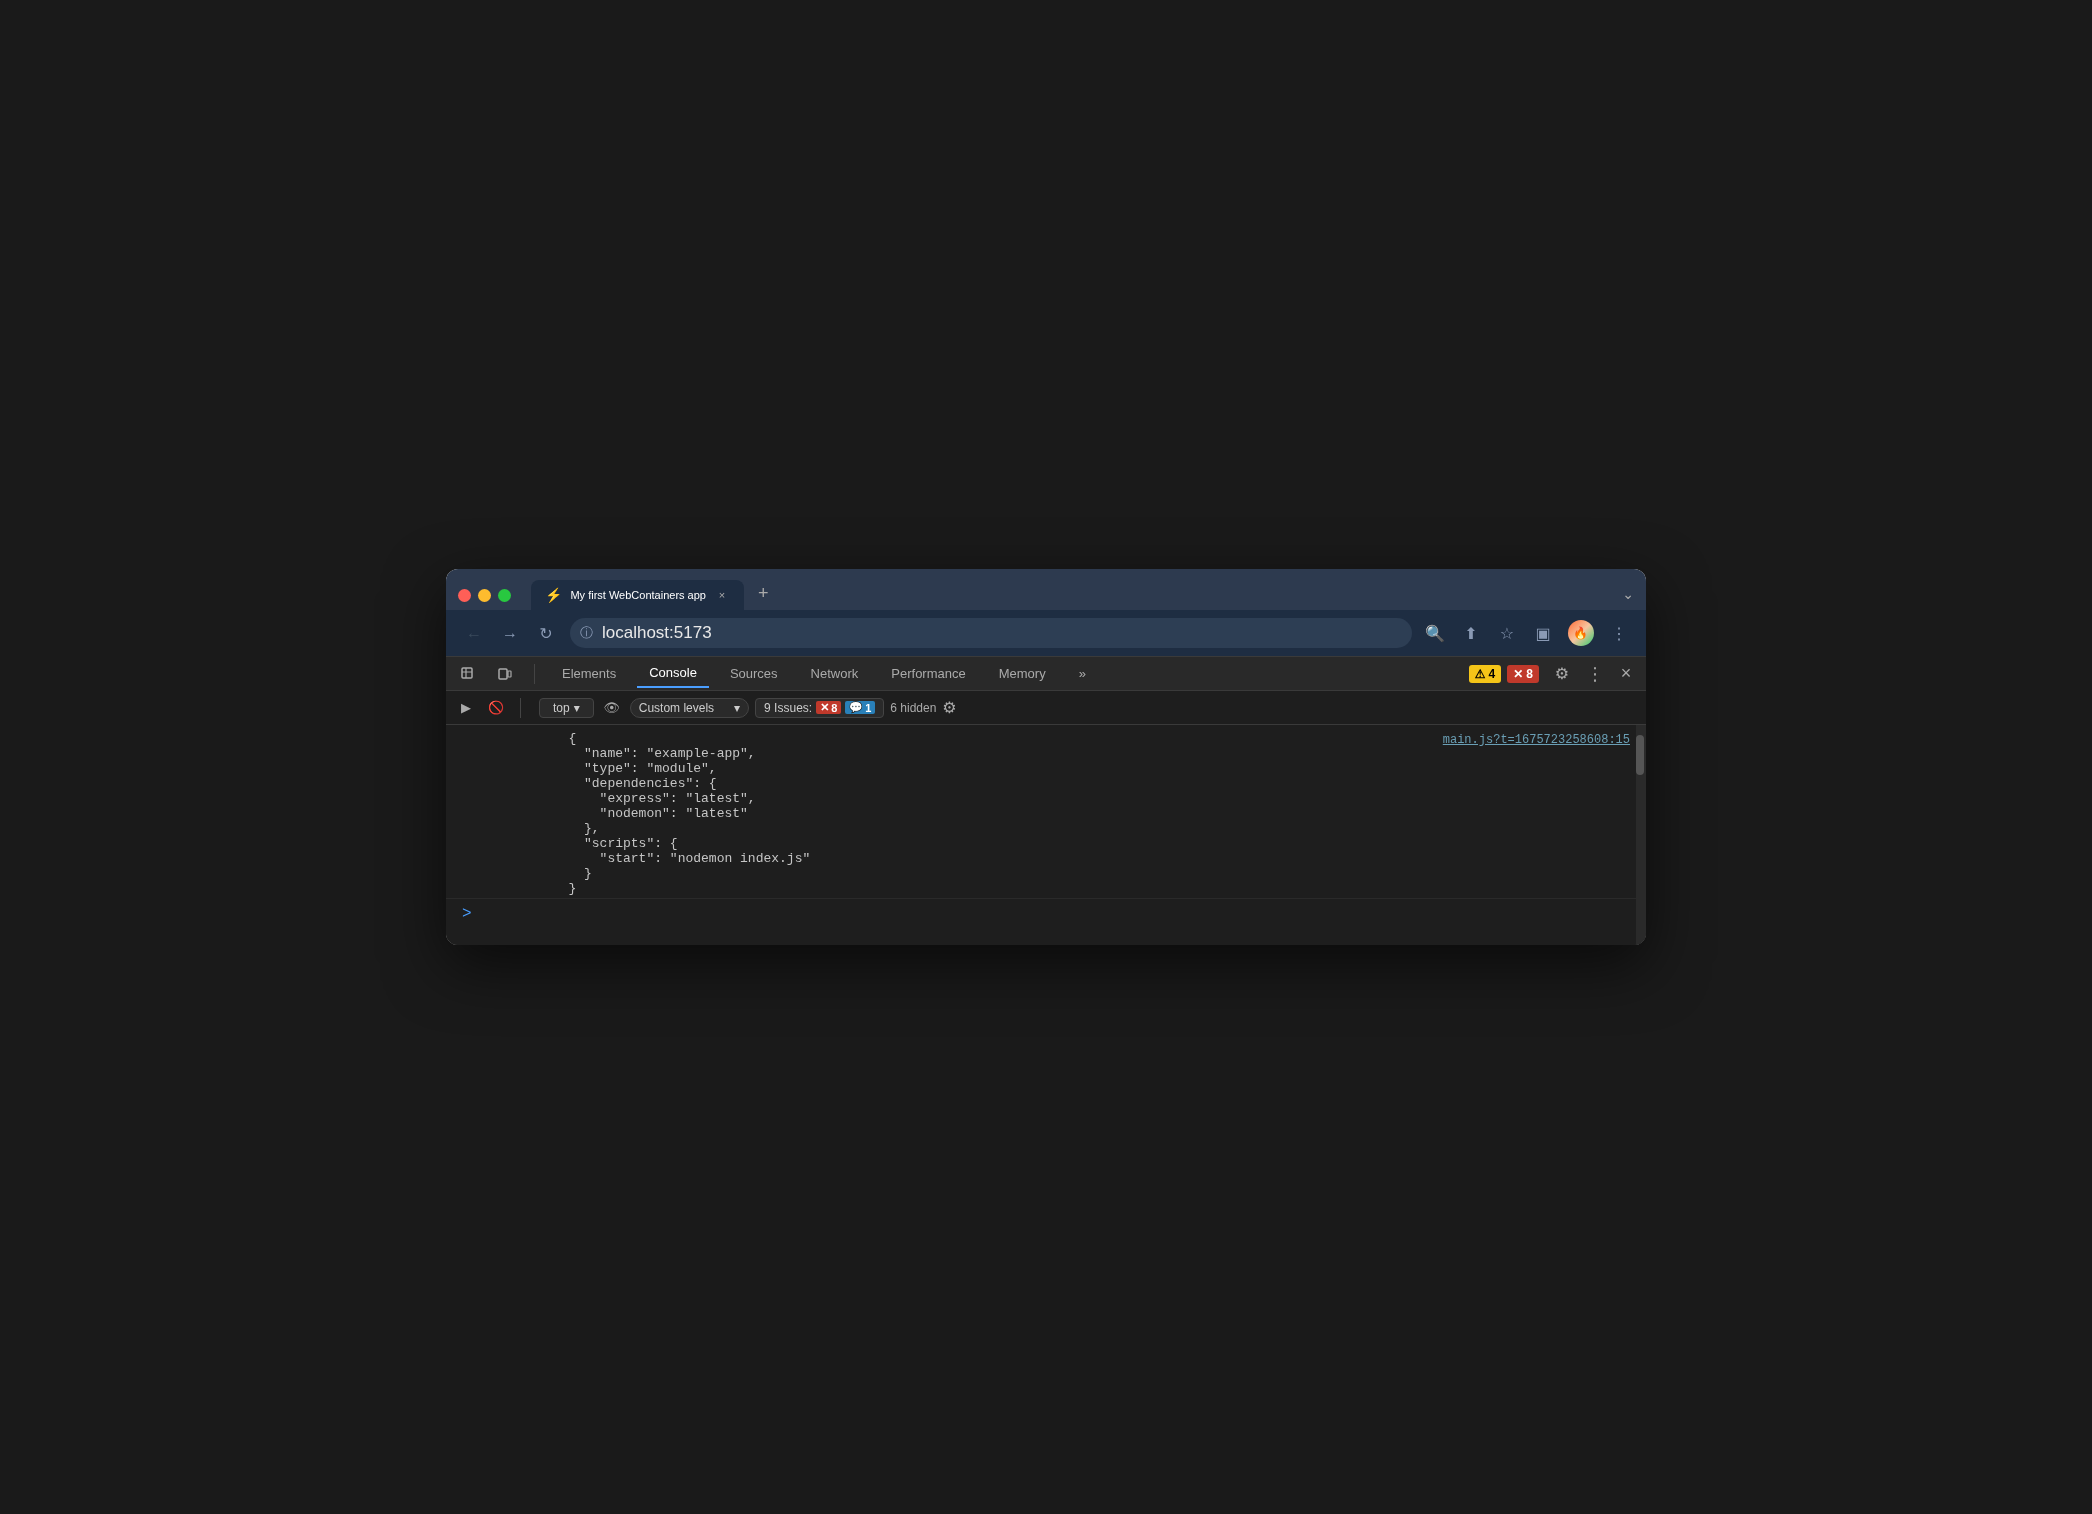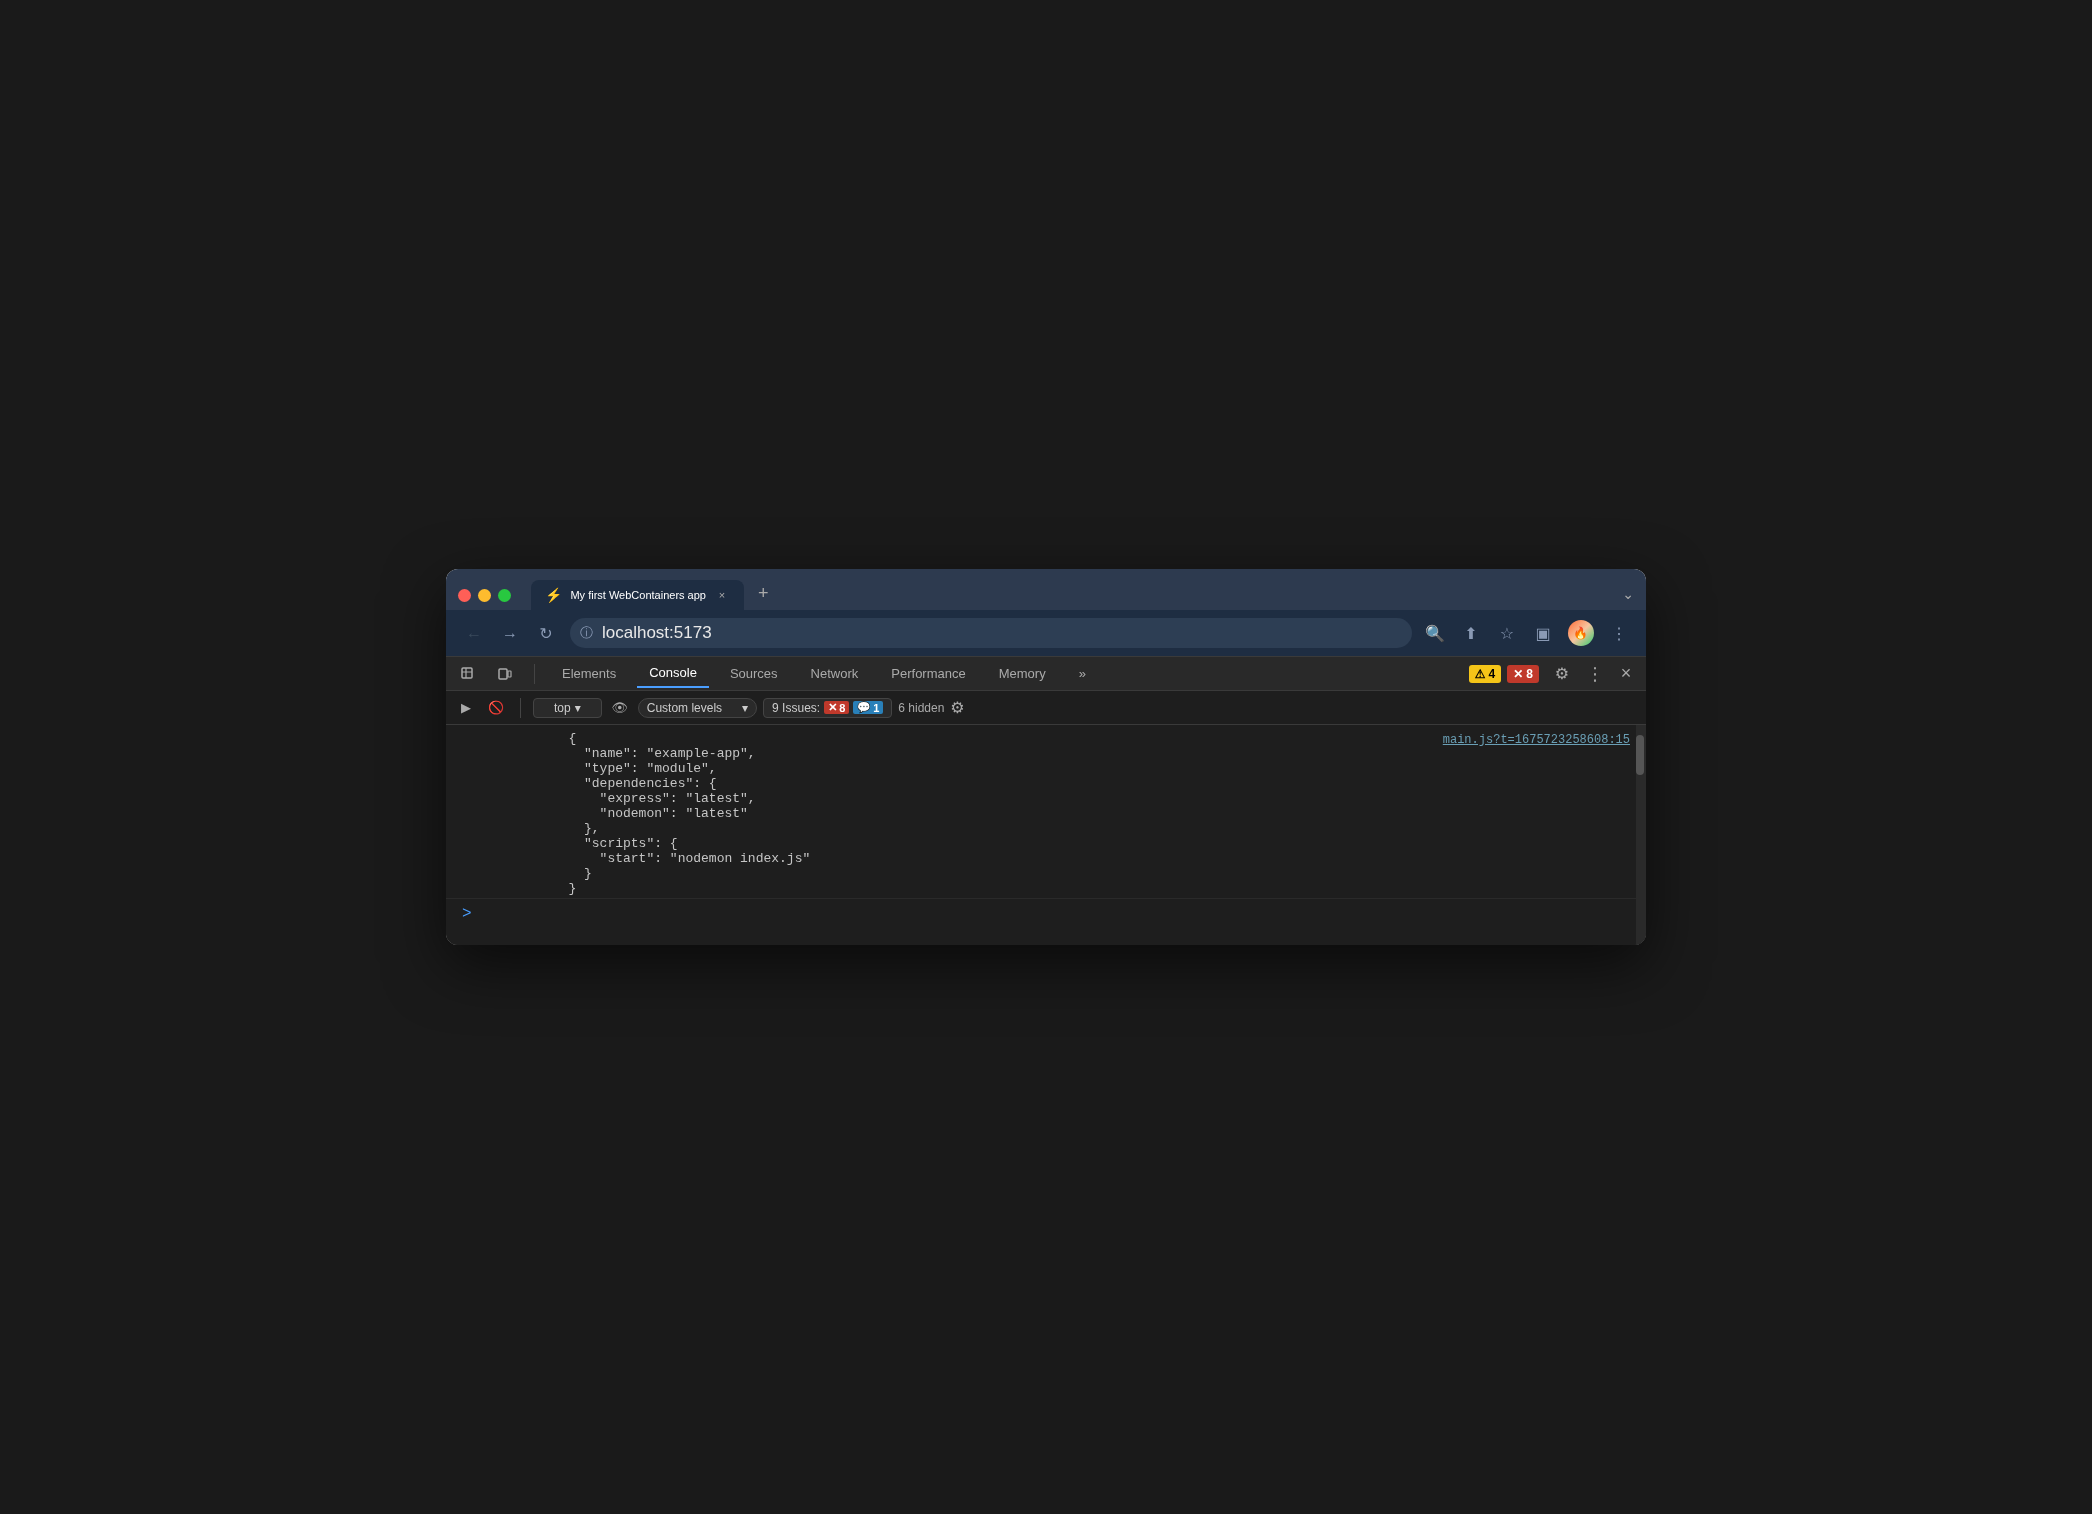--- a/index.html
+++ b/index.html
@@ -316,25 +316,26 @@
       color: #aaa;
       font-size: 13px;
       border: 1px solid transparent;
     }
     .context-selector {
       background: #2a2a2a;
       border: 1px solid #444;
       border-radius: 4px;
       color: #ccc;
       font-size: 12px;
-      padding: 2px 20px;
+      padding: 2px 13px;
       display: flex;
       align-items: center;
       gap: 4px;
       cursor: pointer;
+      margin-left: 6px;
     }
     .filter-input {
       flex: 1;
       background: #2a2a2a;
       border: 1px solid #444;
       border-radius: 4px;
       color: #ccc;
       font-size: 12px;
       padding: 3px 8px;
       outline: none;

